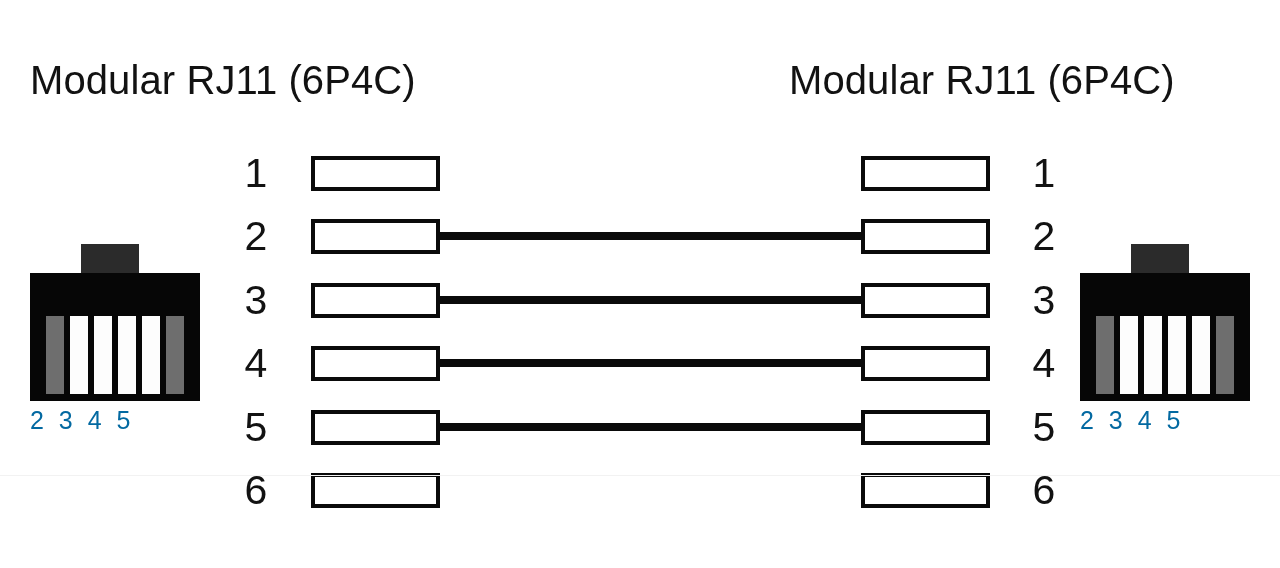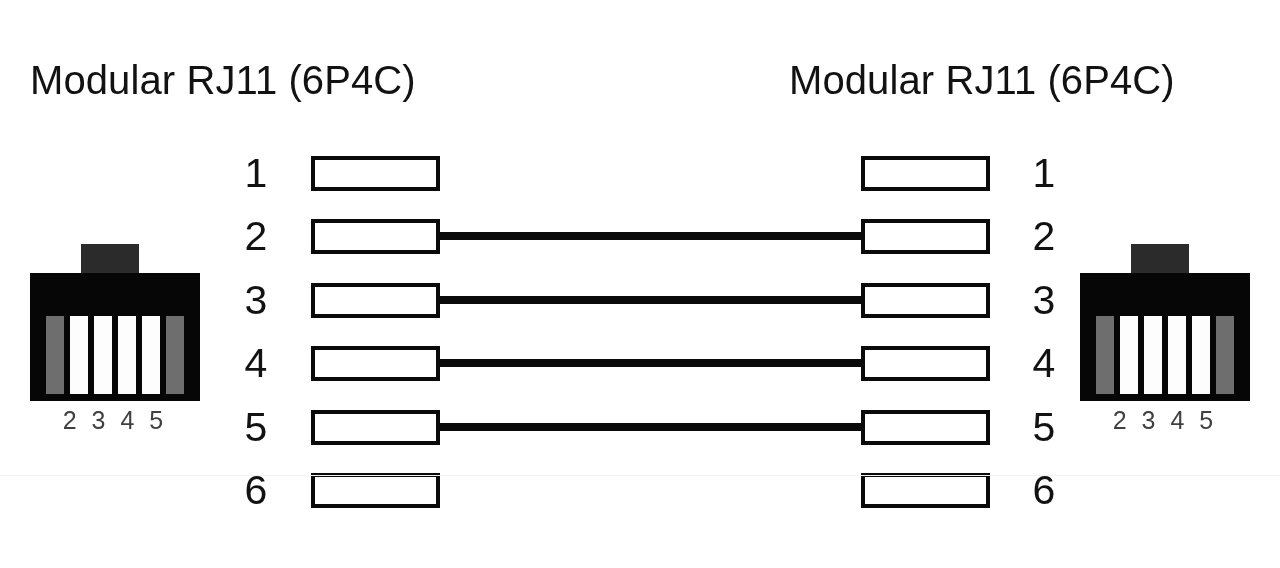--- a/index.html
+++ b/index.html
@@ -121,25 +121,24 @@
     height: 78px;
   }
   .slot.white { background: #fdfdfd; }
   .slot.gray  { background: #6e6e6e; }
 
   .jack-pinlabels {
     position: absolute;
     left: 0;
     top: 161px;
     width: 170px;
-    text-align: center;
     font-size: 25px;
     line-height: 30px;
     letter-spacing: 4px;
-    color: #404040;
+    color: #0369a1;
     white-space: nowrap;
   }
 
   
   #bottom-rule {
     position: absolute;
     left: 0;
     bottom: 0;
     width: 1280px;
     height: 1px;

